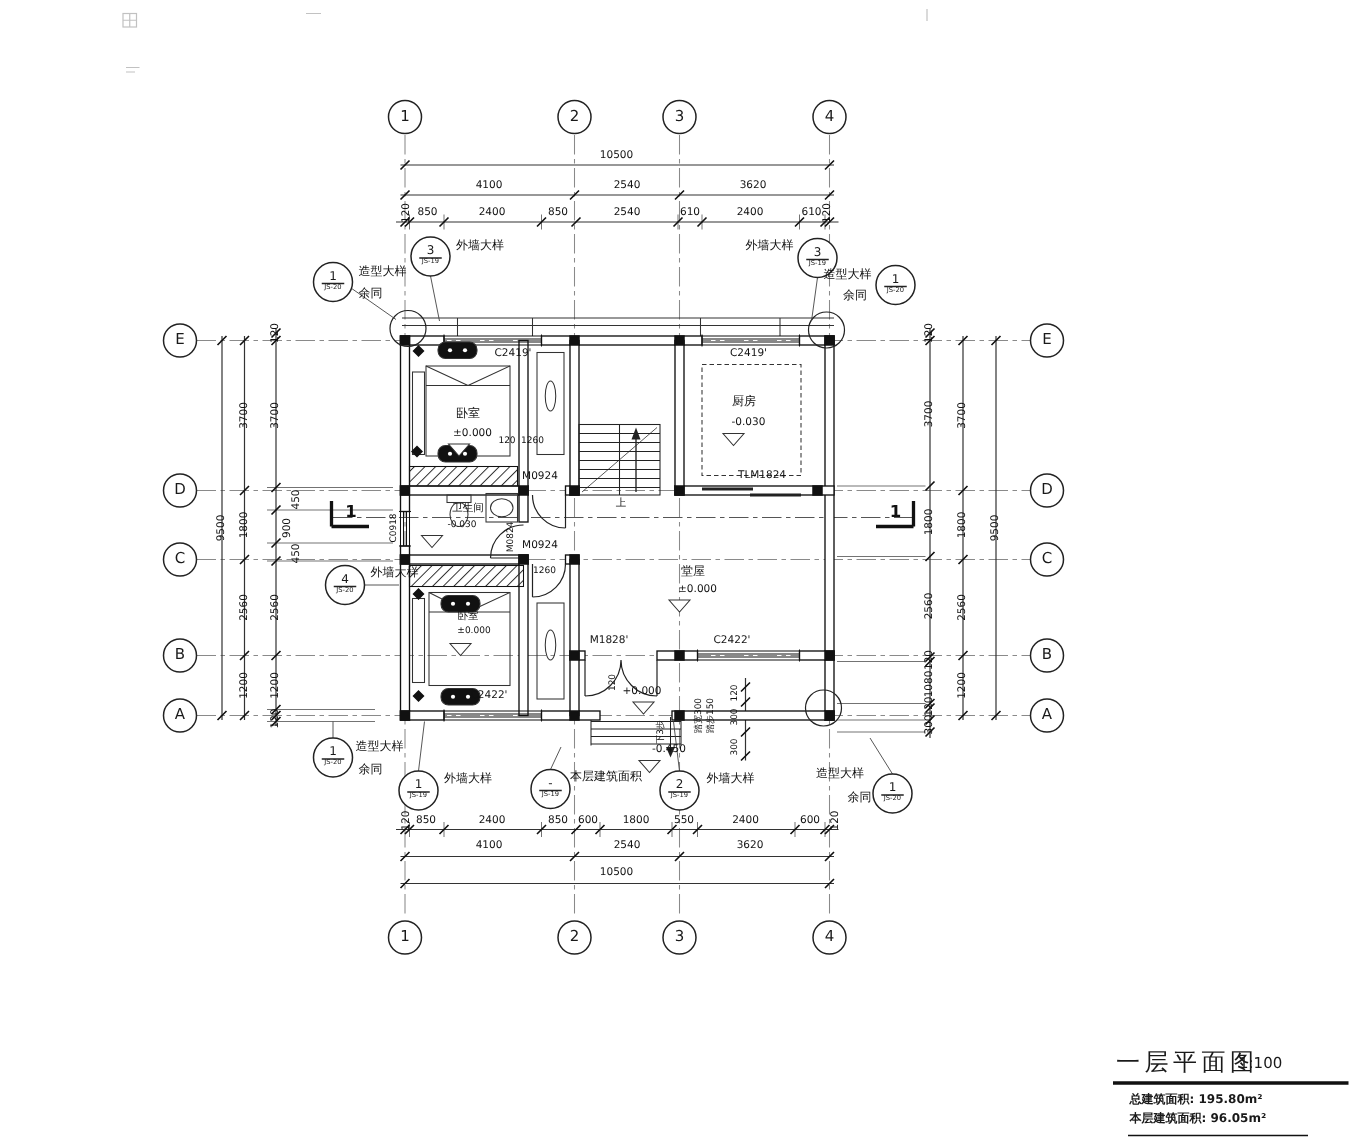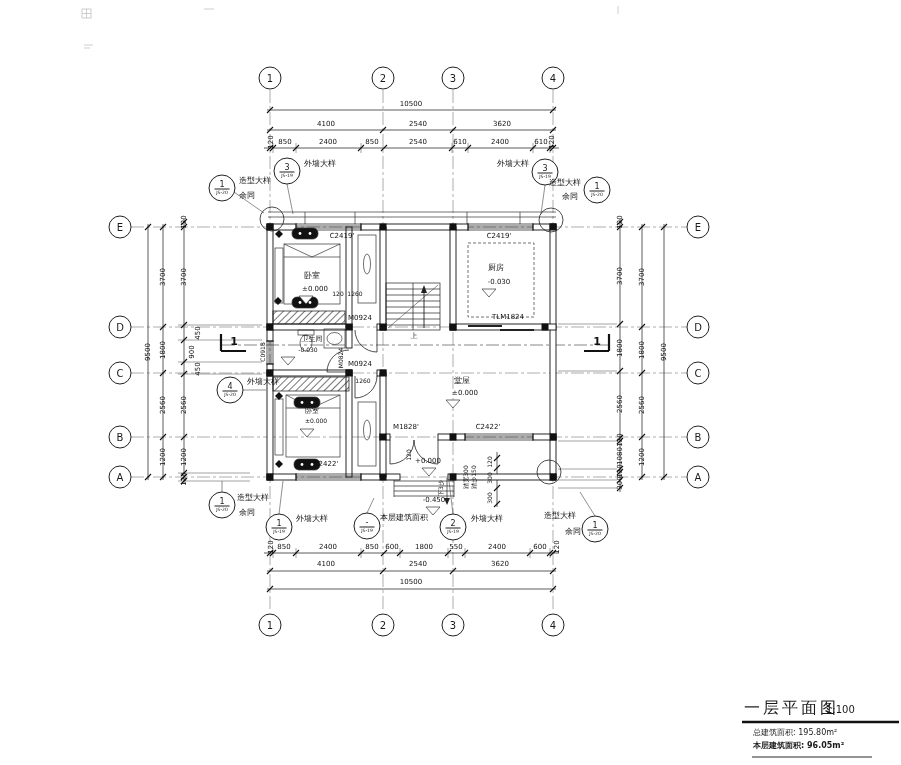--- a/index.html
+++ b/index.html
@@ -13,21 +13,21 @@
   .ax{position:absolute;width:21px;height:21px;border:1px solid #222;border-radius:50%;background:#fff;
       display:flex;align-items:center;justify-content:center;font-size:10px;transform:translate(-50%,-50%);}
   .co{position:absolute;width:25px;height:25px;border:1px solid #222;border-radius:50%;
       display:flex;flex-direction:column;align-items:center;justify-content:center;
       transform:translate(-50%,-50%);background:#fff;}
   .co-n{font-size:8px;line-height:1.1;border-bottom:1px solid #222;width:15px;text-align:center;}
   .co-r{font-size:4.5px;line-height:1.3;color:#222;}
   .tb{position:absolute;white-space:nowrap;}
   .tb-title{left:744px;top:698px;font-size:16px;font-weight:normal;letter-spacing:3px;}
   .tb-scale{left:826px;top:704px;font-size:10px;}
-  .tb-l1{left:753px;top:727px;font-size:8px;font-weight:normal;}
+  .tb-l1{left:753px;top:727px;font-size:8px;font-weight:bold;}
   .tb-l2{left:753px;top:740px;font-size:8px;font-weight:bold;}
 </style>
 </head>
 <body>
 
 <div class="canvas">
 
 <svg width="901" height="765" viewBox="0 0 901 765">
   <defs>
     <pattern id="h" width="5" height="5" patternUnits="userSpaceOnUse" patternTransform="rotate(45)">
@@ -294,21 +294,21 @@
 <span class="lbl" style="left:315px;top:289px">±0.000</span>
 <span class="lbl cjk" style="left:496px;top:268px">厨房</span>
 <span class="lbl" style="left:499px;top:282px">-0.030</span>
 <span class="lbl cjk7" style="left:312px;top:339px">卫生间</span>
 <span class="lbl s6" style="left:308px;top:350px">-0.030</span>
 <span class="lbl cjk" style="left:462px;top:381px">堂屋</span>
 <span class="lbl" style="left:465px;top:393px">±0.000</span>
 <span class="lbl cjk7" style="left:312px;top:411px">卧室</span>
 <span class="lbl s6" style="left:316px;top:421px">±0.000</span>
 <span class="lbl" style="left:428px;top:461px">+0.000</span>
-<span class="lbl" style="left:434px;top:500px">-0.450</span>
+<span class="lbl" style="left:446px;top:500px">-0.450</span>
 
 <span class="lbl" style="left:342px;top:236px">C2419'</span>
 <span class="lbl" style="left:499px;top:236px">C2419'</span>
 <span class="lbl v s6" style="left:263px;top:352px">C0918</span>
 <span class="lbl" style="left:326px;top:464px">C2422'</span>
 <span class="lbl" style="left:488px;top:427px">C2422'</span>
 <span class="lbl" style="left:508px;top:317px">TLM1824</span>
 <span class="lbl" style="left:360px;top:318px">M0924</span>
 <span class="lbl" style="left:360px;top:364px">M0924</span>
 <span class="lbl v s6" style="left:341px;top:358px">M0824</span>

